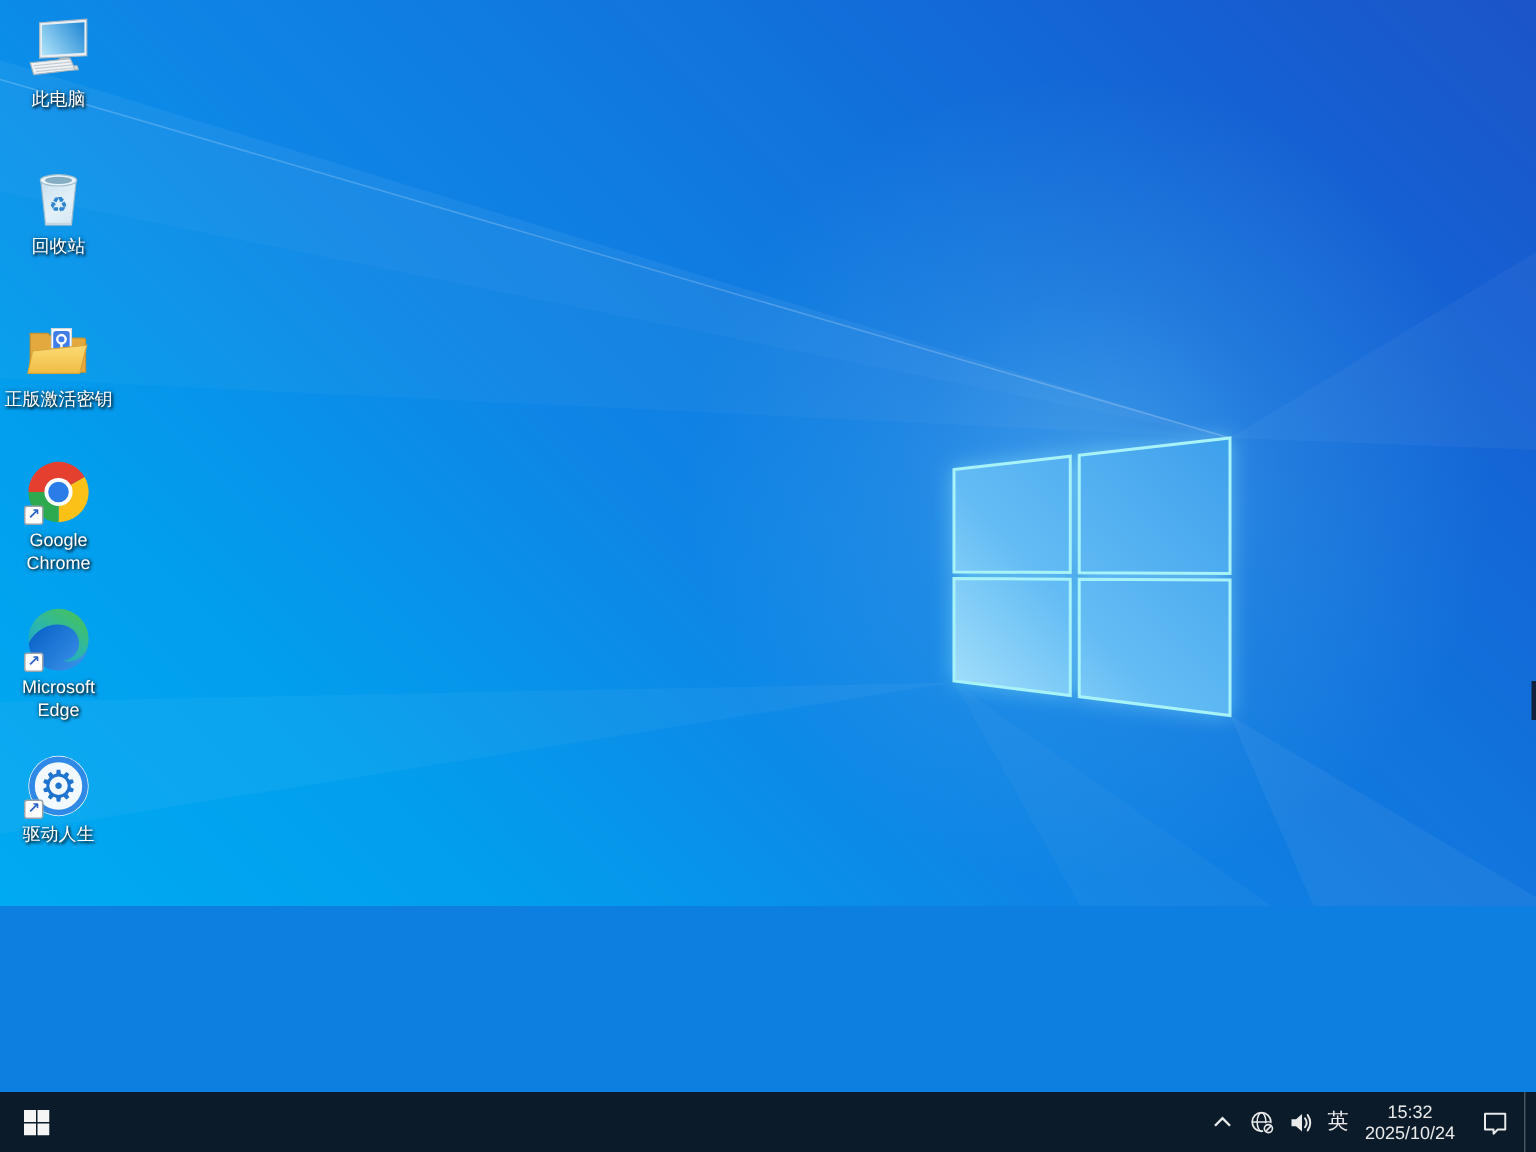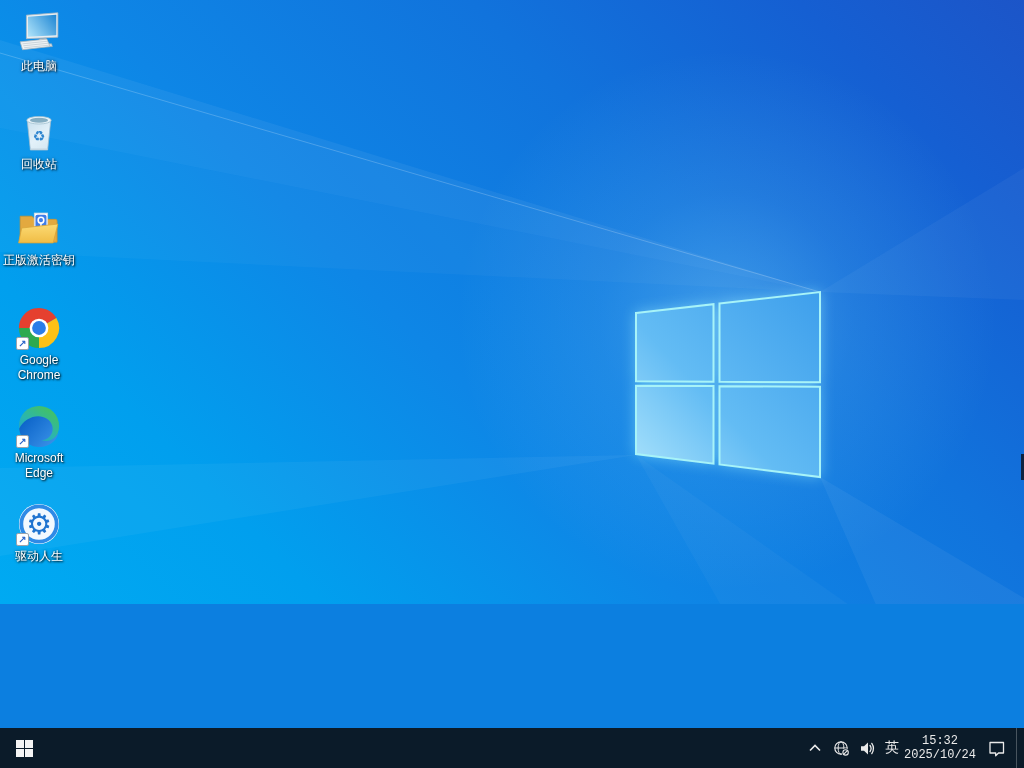--- a/index.html
+++ b/index.html
@@ -42,21 +42,21 @@
     display:flex;align-items:stretch;color:#eaeaea;
   }
   .tb-btn{
     background:none;border:none;margin:0;padding:0;color:#eaeaea;
     display:flex;align-items:center;justify-content:center;cursor:default;
   }
   .start{width:48px;}
   .tb-spacer{flex:1;}
   .tray-btn{width:26px;}
   .lang{width:24px;font-size:14px;font-family:"DejaVu Sans",sans-serif;}
-  .clock{width:72px;flex-direction:column;font-size:12px;line-height:14px;text-align:center;font-family:Liberation Mono, monospace;}
+  .clock{width:72px;flex-direction:column;font-size:12px;line-height:14px;text-align:center;}
   .action{width:40px;}
   .show-desktop{width:7px;border-left:1px solid rgba(255,255,255,.25);}
 </style>
 </head>
 <body>
 
 <div class="desktop">
 
   <svg class="beams" width="1024" height="728">
     <polygon points="0,40 820,292 0,128" fill="#ffffff" opacity="0.055"></polygon>
@@ -121,21 +121,21 @@
         <polygon points="13,13 43,13 39,51 17,51" fill="url(#rbB)" stroke="#9fbccd" stroke-width="1" opacity="0.97"></polygon>
         <ellipse cx="28" cy="13" rx="15.5" ry="4.8" fill="#e9f4fa" stroke="#9fbfcf" stroke-width="1"></ellipse>
         <ellipse cx="28" cy="13" rx="11.5" ry="3.1" fill="#86aec2"></ellipse>
         <polygon points="17,49 39,49 38.7,51 17.3,51" fill="#c3d6e2"></polygon>
         <text x="28" y="40" font-size="18" text-anchor="middle" fill="#2f86d0">♻</text>
       </svg>
     </div>
     <div class="icon-label">回收站</div>
   </div>
 
-  <div class="icon-cell" style="top:204px;">
+  <div class="icon-cell" style="top:194px;justify-content:center;">
     <div class="ico">
       <svg viewBox="0 0 56 56">
         <defs>
           <linearGradient id="fldF" gradientUnits="userSpaceOnUse" x1="28" y1="23" x2="28" y2="47">
             <stop offset="0" stop-color="#fcda74"></stop>
               <stop offset="1" stop-color="#f0bd45"></stop>
           </linearGradient>
         </defs>
         <path d="M4,13 h15 l4,4 h26 a2,2 0 0 1 2,2 v27 H4 Z" fill="#e3a93f" stroke="#c8932f" stroke-width="1"></path>
         <rect x="22" y="9" width="17" height="34" fill="#ffffff" stroke="#cfd7dd" stroke-width="1"></rect>

